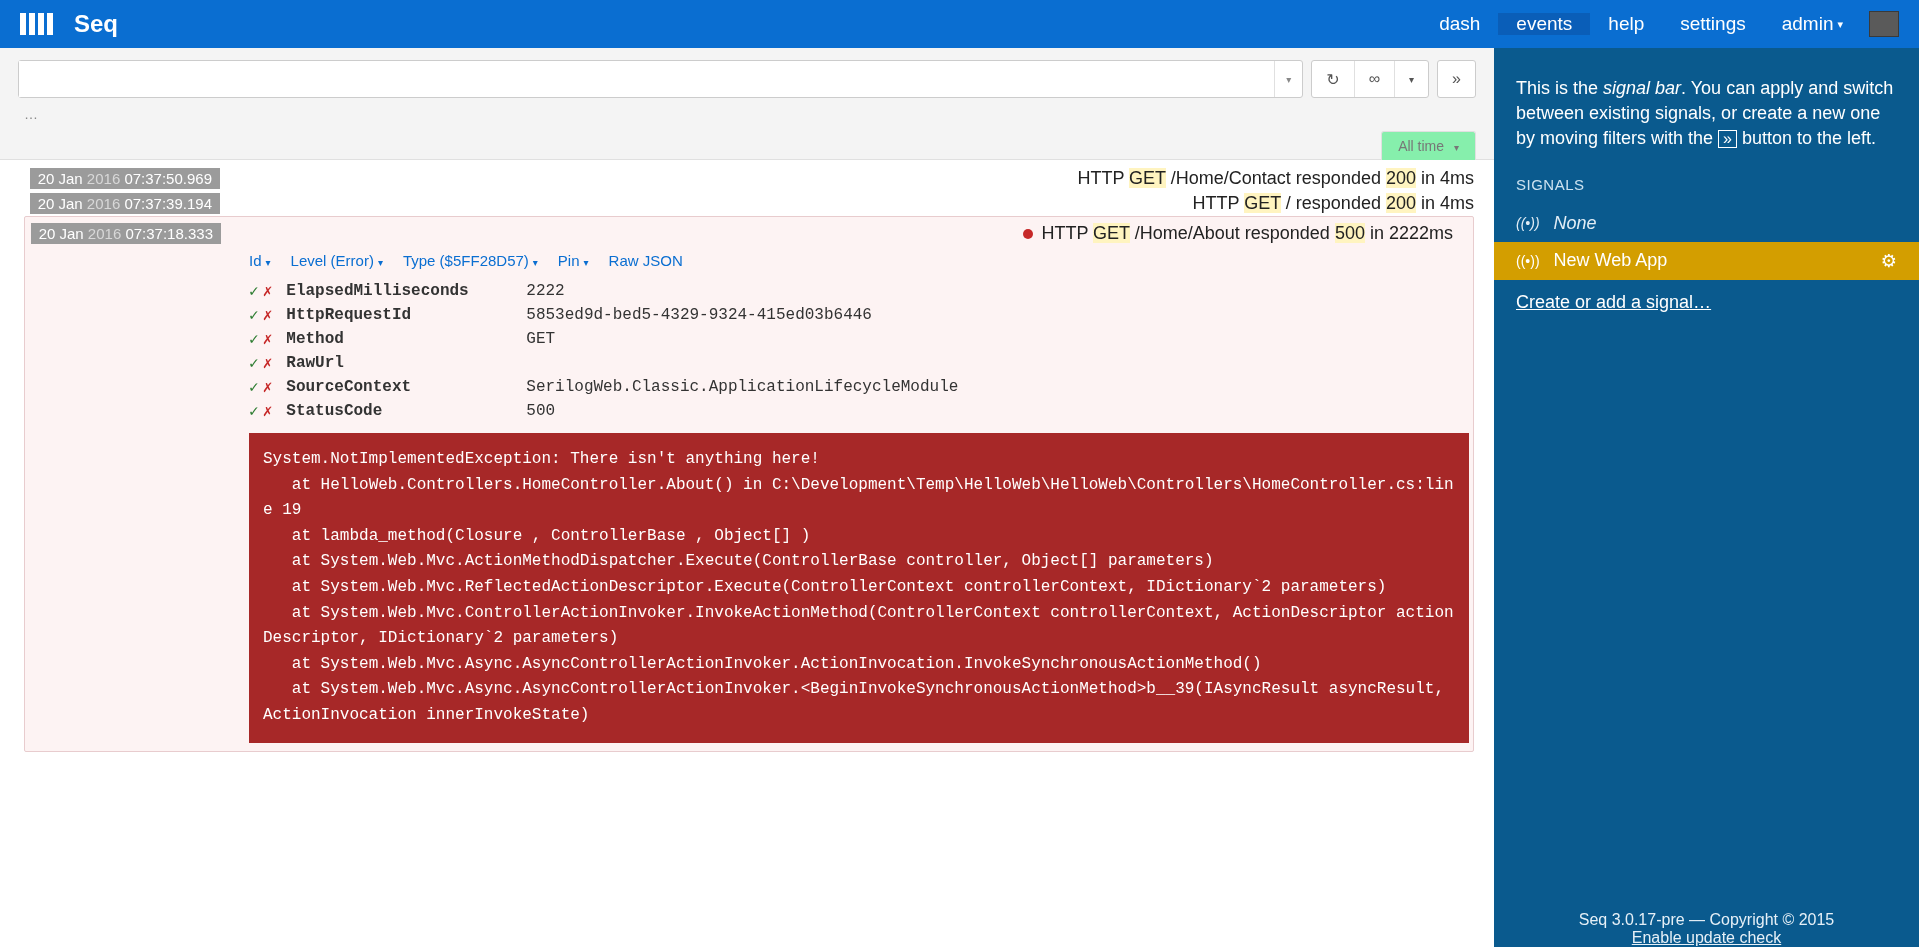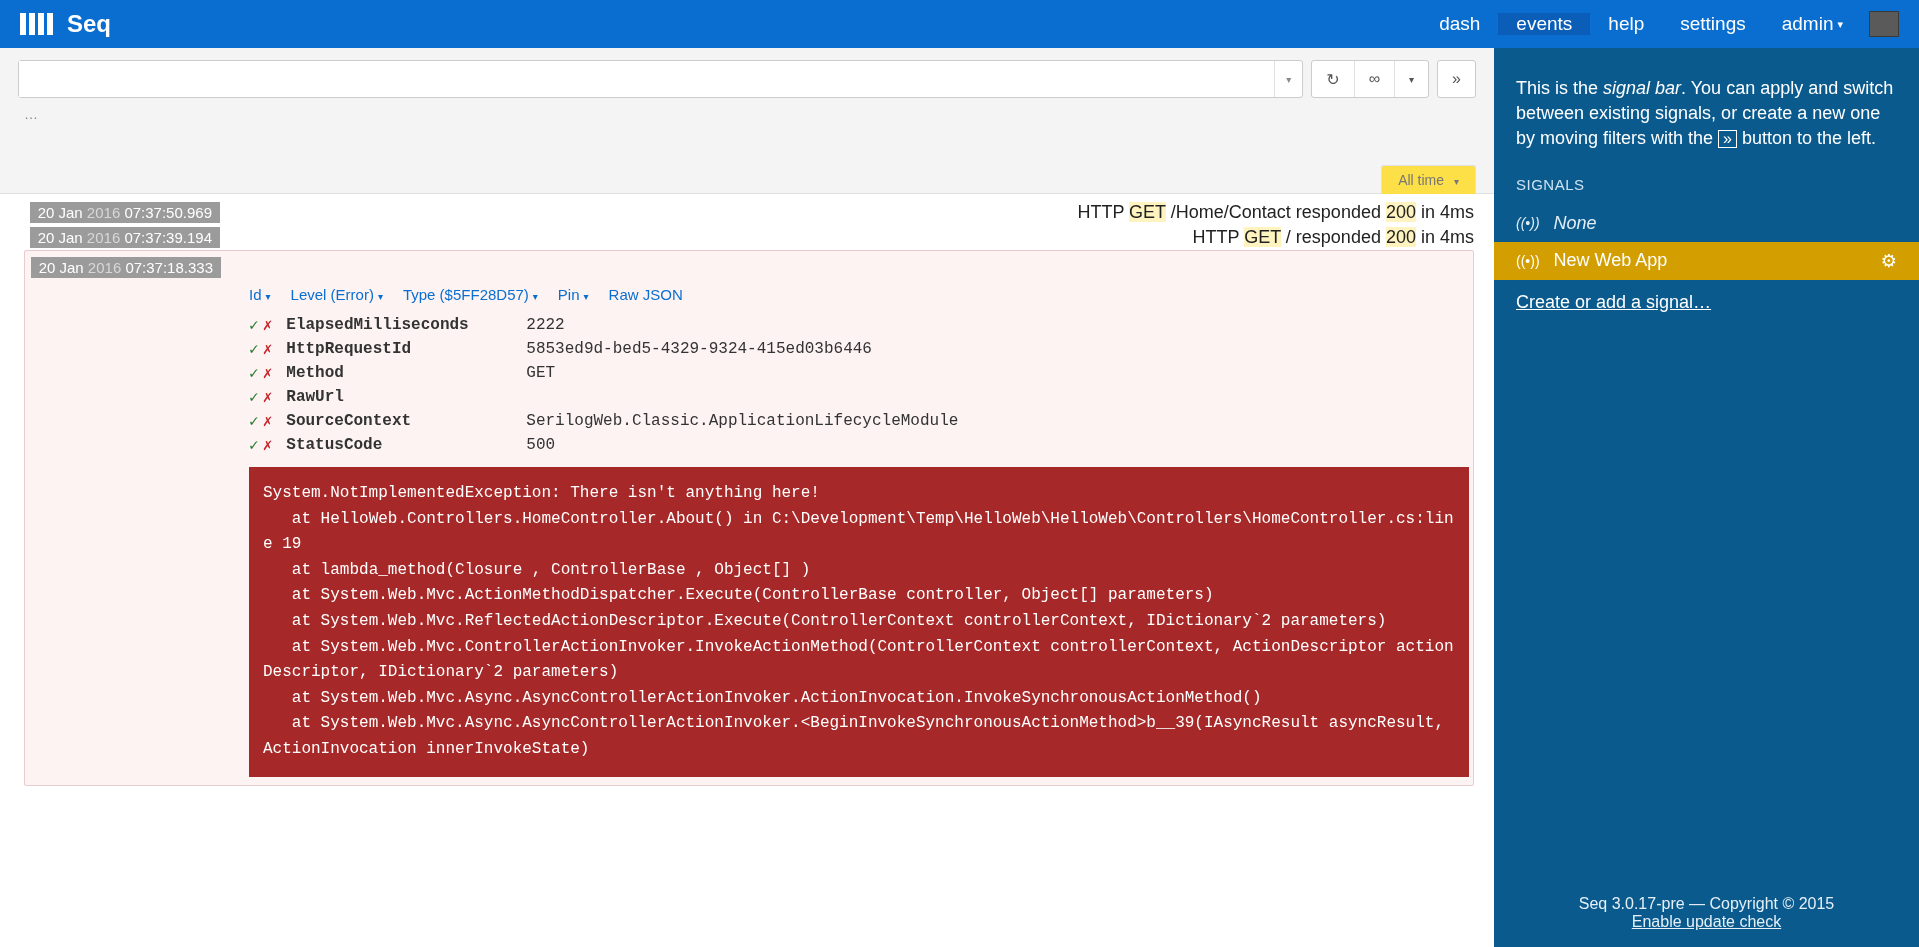--- a/index.html
+++ b/index.html
@@ -1,19 +1,19 @@
 <!DOCTYPE html>
 <html><head>
 <meta charset="utf-8">
 <style>
 * { box-sizing: border-box; margin: 0; padding: 0; }
 body { font-family: "Segoe UI", Arial, sans-serif; font-size: 15px; color: #333; background: #fff; overflow: hidden; }
 .app { display: flex; flex-direction: column; height: 947px; width: 1919px; }
 .topbar { background: #0a6ed1; height: 48px; display: flex; align-items: center; padding: 0 20px; color: #fff; }
-.brand { display: flex; align-items: center; gap: 14px; font-size: 24px; font-weight: 600; }
+.brand { display: flex; align-items: center; gap: 21px; font-size: 24px; font-weight: 600; }
 .brand-icon { display: flex; gap: 3px; align-items: flex-end; }
 .brand-icon span { background: #fff; width: 6px; display: inline-block; }
 .brand-icon span:nth-child(1){height:22px}
 .brand-icon span:nth-child(2){height:22px}
 .brand-icon span:nth-child(3){height:22px}
 .brand-icon span:nth-child(4){height:22px}
 .spacer { flex: 1; }
 .nav { display: flex; align-items: center; height: 56px; }
 .nav a { color: #fff; text-decoration: none; padding: 0 18px; display: flex; align-items: center; font-size: 19px; }
 .nav a.active { background: #0a5eb8; }
@@ -24,21 +24,21 @@
 .toolbar { background: #f4f4f4; padding: 12px 18px 0 18px; border-bottom: 1px solid #e0e0e0; }
 .search-row { display: flex; gap: 8px; }
 .search-box { flex: 1; display: flex; background: #fff; border: 1px solid #ccc; border-radius: 3px; height: 38px; align-items: center; }
 .search-box input { flex: 1; border: 0; outline: 0; padding: 0 10px; font-size: 15px; height: 100%; }
 .search-dd { width: 28px; border-left: 1px solid #e0e0e0; height: 100%; display: flex; align-items: center; justify-content: center; color: #888; font-size: 10px; cursor: pointer; }
 .btn-grp { display: flex; border: 1px solid #ccc; border-radius: 3px; background: #fff; height: 38px; }
 .btn { padding: 0 14px; display: flex; align-items: center; justify-content: center; color: #555; cursor: pointer; font-size: 16px; }
 .btn + .btn { border-left: 1px solid #e0e0e0; }
 .crumbs { padding: 8px 6px; color: #888; font-size: 14px; }
 .time-tabs { display: flex; justify-content: flex-end; }
-.time-tab { background: #fde047; border: 1px solid #e0e0e0; border-bottom: none; padding: 6px 16px; color: #777; font-size: 14px; position: relative; top: 1px; border-radius: 3px 3px 0 0; margin-top: 34px; }
+.time-tab { background: #86efac; border: 1px solid #e0e0e0; border-bottom: none; padding: 6px 16px; color: #777; font-size: 14px; position: relative; top: 1px; border-radius: 3px 3px 0 0; }
 .events { flex: 1; overflow: auto; padding: 6px 0 0 0; }
 .event-row { display: flex; align-items: flex-start; padding: 2px 0; text-align: right; }
 .ts-cell { width: 220px; padding-left: 24px; flex-shrink: 0; }
 .ts-badge { background: #9b9b9b; color: #fff; padding: 2px 8px; display: inline-block; font-size: 15px; }
 .ts-badge .year { color: #d8d8d8; }
 .msg-cell { flex: 1; font-size: 18px; padding-right: 20px; color: #222; }
 .hl { background: #fff4c0; }
 .event-expanded { border: 1px solid #e8ccce; background: #fdf3f3; margin: 0 20px 0 24px; border-radius: 2px; }
 .event-expanded .event-row { padding: 6px 0 4px 0; }
 .event-expanded .ts-cell { width: 196px; padding-left: 4px; }
@@ -58,21 +58,21 @@
 .sb-text { padding: 0 22px 24px 22px; font-size: 18px; line-height: 1.4; }
 .sb-text em { font-style: italic; }
 .sb-chevbox { display: inline-block; border: 1.5px solid #fff; padding: 0 4px; line-height: 1; font-size: 16px;}
 .sb-head { padding: 0 22px 12px 22px; font-size: 15px; letter-spacing: 0.5px; color: #cde3f1;}
 .sig-row { display: flex; align-items: center; padding: 8px 22px; gap: 14px; cursor: pointer; font-size: 18px;}
 .sig-row.none { font-style: italic; color: #e3eef6; }
 .sig-row.sel { background: #d39e00; color: #fff; justify-content: space-between; }
 .sig-row.sel .left { display: flex; align-items: center; gap: 14px; }
 .sig-ico { font-size: 14px; }
 .sb-link { padding: 12px 22px; font-size: 18px; text-decoration: underline; cursor: pointer; }
-.sb-foot { margin-top: auto; text-align: center; padding: 10px 0 16px 0; font-size: 16px; color: #e6f0f7;}
+.sb-foot { margin-top: auto; text-align: center; padding: 10px 0 0 0; font-size: 16px; color: #e6f0f7;}
 .sb-foot .uline { text-decoration: underline; cursor: pointer; }
 .gear { font-size: 18px; }
 .ml .caret-sm { font-size: 10px; margin-left: 4px; }
 </style>
 </head>
 <body>
 
 <div class="app">
   <div class="topbar">
     <div class="brand">
@@ -137,20 +137,21 @@
         </div>
 
         <div class="event-row">
           <div class="ts-cell"><span class="ts-badge"><span>20 Jan </span><span class="year">2016</span><span>  07:37:39.194</span></span></div>
           <div class="msg-cell"><span>HTTP </span><span class="hl">GET</span><span> / responded </span><span class="hl">200</span><span> in 4ms</span></div>
         </div>
 
         <div class="event-expanded">
           <div class="event-row">
             <div class="ts-cell"><span class="ts-badge"><span>20 Jan </span><span class="year">2016</span><span>  07:37:18.333</span></span></div>
+            <div class="msg-cell"><span class="err-dot"></span><span>HTTP </span><span class="hl">GET</span><span> /Home/About responded </span><span class="hl">500</span><span> in 2222ms</span></div>
           </div>
           <div class="meta-links">
             <span class="ml"><span>Id</span><span class="caret-sm">▾</span></span>
             <span class="ml"><span>Level (Error)</span><span class="caret-sm">▾</span></span>
             <span class="ml"><span>Type ($5FF28D57)</span><span class="caret-sm">▾</span></span>
             <span class="ml"><span>Pin</span><span class="caret-sm">▾</span></span>
             <span class="ml">Raw JSON</span>
           </div>
           <div class="props">
             <div class="prop-row">

